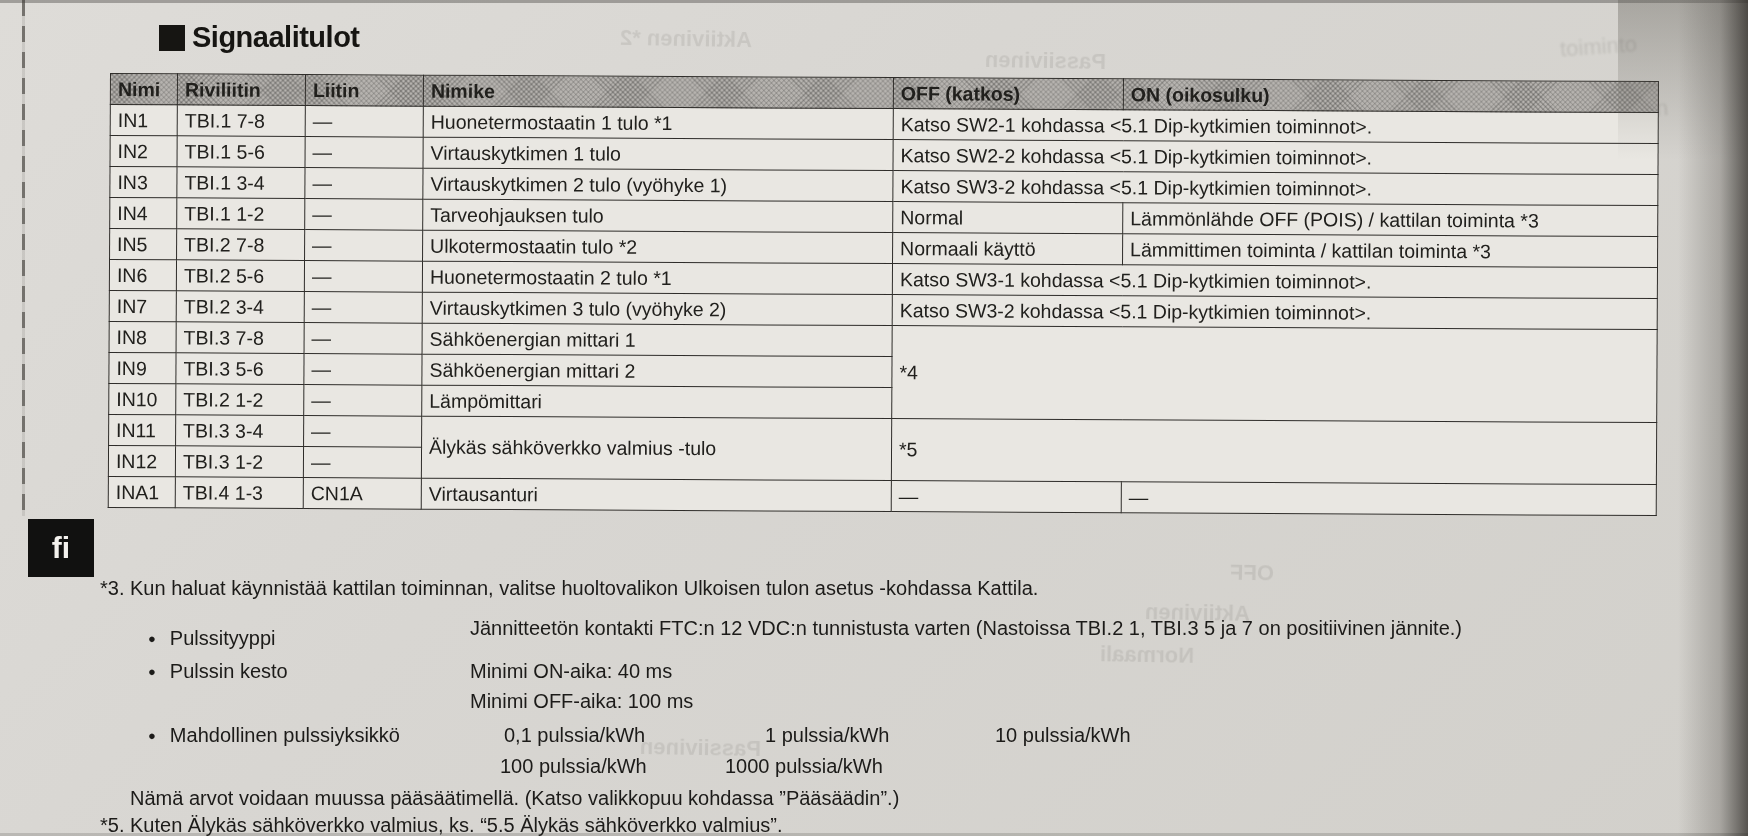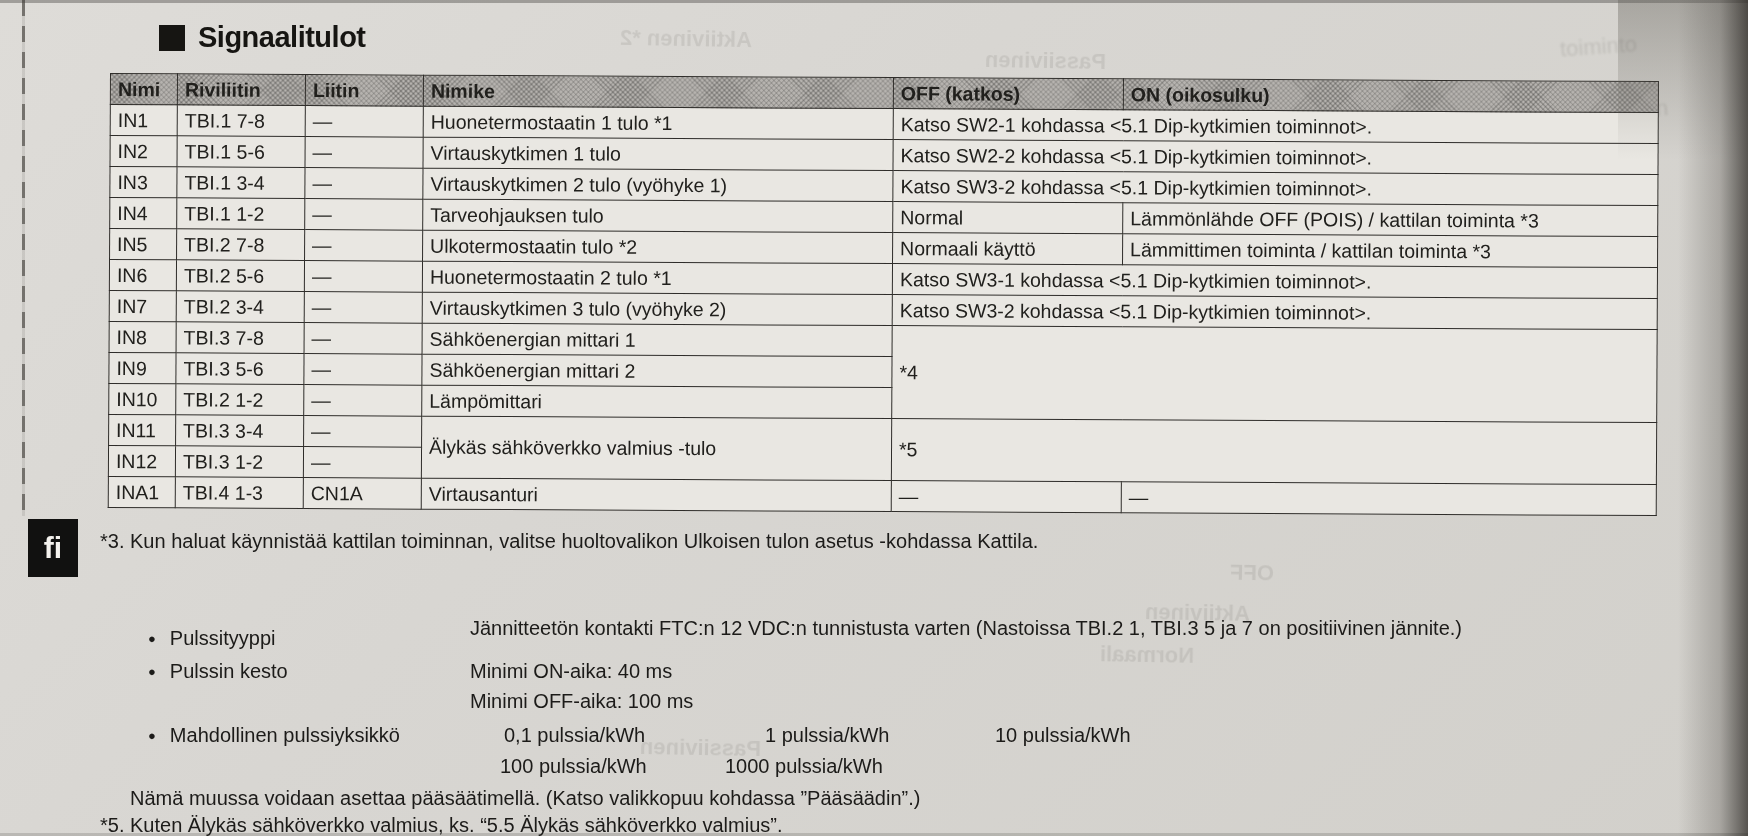--- a/index.html
+++ b/index.html
@@ -10,26 +10,26 @@
   .top-edge{position:absolute;left:0;top:0;width:100%;height:3px;background:rgba(45,43,40,.35);}
   .left-fold{position:absolute;left:22px;top:0;width:3px;height:516px;
         background:repeating-linear-gradient(to bottom,rgba(60,57,52,.65) 0 16px,rgba(60,57,52,.12) 16px 26px);}
   .right-shade{position:absolute;right:0;top:0;width:70px;height:836px;
         background:linear-gradient(to right,rgba(90,87,82,0),rgba(90,87,82,.35) 60%,rgba(45,42,38,.75));}
   .tr-shade{position:absolute;right:0;top:0;width:130px;height:160px;
         background:linear-gradient(to bottom,rgba(100,97,90,.4),rgba(100,97,90,0));}
   .bottom-edge{position:absolute;left:0;bottom:0;width:100%;height:3px;background:rgba(45,43,40,.18);}
 
   
-  .fi-tab{position:absolute;left:28px;top:519px;width:50px;height:58px;background:#111110;
+  .fi-tab{position:absolute;left:28px;top:519px;width:66px;height:58px;background:#111110;
         display:flex;align-items:center;justify-content:center;}
   .fi-tab span{color:#f4f2ee;font-size:30px;font-weight:bold;}
 
   
-  .title-row{position:absolute;left:120px;top:21px;display:flex;align-items:center;gap:13px;padding-left:39px;}
+  .title-row{position:absolute;left:120px;top:21px;display:flex;align-items:center;gap:7px;padding-left:39px;}
   .title-square{width:26px;height:26px;background:#161512;display:inline-block;}
   .title-text{font-size:29px;font-weight:bold;letter-spacing:-.5px;color:#161512;}
 
   
   .sigtable{position:absolute;left:110px;top:73px;border-collapse:collapse;table-layout:fixed;
         background:#e9e7e2;transform:rotate(.3deg);transform-origin:0 0;}
   .sigtable col.w0{width:67px}.sigtable col.w1{width:128px}.sigtable col.w2{width:118px}
   .sigtable col.w3{width:470px}.sigtable col.w4{width:230px}.sigtable col.w5{width:535px}
   .sigtable th,.sigtable td{border:1.6px solid #2f2d2a;height:30px;padding:0 5px 0 7px;
         font-size:19.5px;white-space:nowrap;text-align:left;vertical-align:middle;color:#21201d;}
@@ -37,21 +37,21 @@
         background-image:repeating-linear-gradient(45deg,rgba(40,40,38,.28) 0 1px,transparent 1px 3.5px),
                          repeating-linear-gradient(135deg,rgba(40,40,38,.28) 0 1px,transparent 1px 3.5px);}
   .sigtable tr.hdr{height:31px;}
   .c-center{text-align:center;}
   .tall{height:35px;}
 
   
   .fn{position:absolute;font-size:20px;white-space:nowrap;color:#1c1b19;}
   .p-f1{left:100px;top:498px;}
   .p-f2{left:100px;top:530px;}
-  .p-f3{left:100px;top:530px;}
+  .p-f3{left:100px;top:577px;}
   .p-f4{left:100px;top:591px;}
   .bullet::before{content:"●";font-size:13px;margin-right:14px;vertical-align:2px;}
   .p-ptype-l{left:148px;top:627px;}
   .p-ptype-v{left:470px;top:617px;}
   .p-pdur-l{left:148px;top:660px;}
   .p-pdur-v1{left:470px;top:660px;}
   .p-pdur-v2{left:470px;top:690px;}
   .p-punit-l{left:148px;top:724px;}
   .p-u10{left:476px;top:724px;margin-left:28px;}
   .p-u11{left:765px;top:724px;}
@@ -211,21 +211,21 @@
   <div class="fn p-ptype-v">Jännitteetön kontakti FTC:n 12 VDC:n tunnistusta varten (Nastoissa TBI.2 1, TBI.3 5 ja 7 on positiivinen jännite.)</div>
   <div class="fn bullet p-pdur-l">Pulssin kesto</div>
   <div class="fn p-pdur-v1">Minimi ON-aika: 40 ms</div>
   <div class="fn p-pdur-v2">Minimi OFF-aika: 100 ms</div>
   <div class="fn bullet p-punit-l">Mahdollinen pulssiyksikkö</div>
   <div class="fn p-u10">0,1 pulssia/kWh</div>
   <div class="fn p-u11">1 pulssia/kWh</div>
   <div class="fn p-u12">10 pulssia/kWh</div>
   <div class="fn p-u20">100 pulssia/kWh</div>
   <div class="fn p-u21">1000 pulssia/kWh</div>
-  <div class="fn p-note">Nämä muussa voidaan asettaa pääsäätimellä. (Katso valikkopuu kohdassa ”Pääsäädin”.)</div>
+  <div class="fn p-note">Nämä arvot voidaan muussa pääsäätimellä. (Katso valikkopuu kohdassa ”Pääsäädin”.)</div>
   <div class="fn p-f5">*5. Kuten Älykäs sähköverkko valmius, ks. “5.5 Älykäs sähköverkko valmius”.</div>
 
   <div class="fi-tab">
     <span>fi</span>
   </div>
 
   <div class="tr-shade"></div>
   <div class="right-shade"></div>
   <div class="bottom-edge"></div>
 </div>

